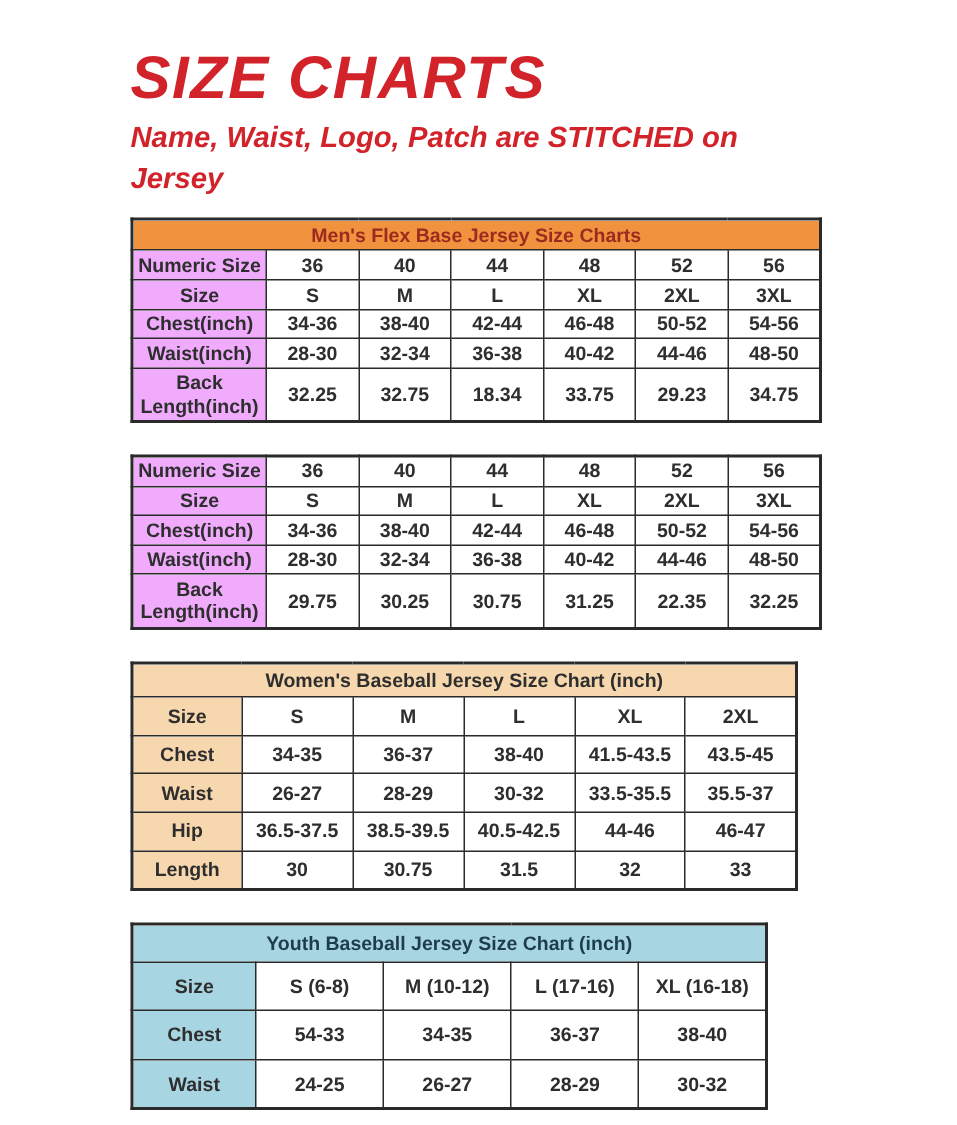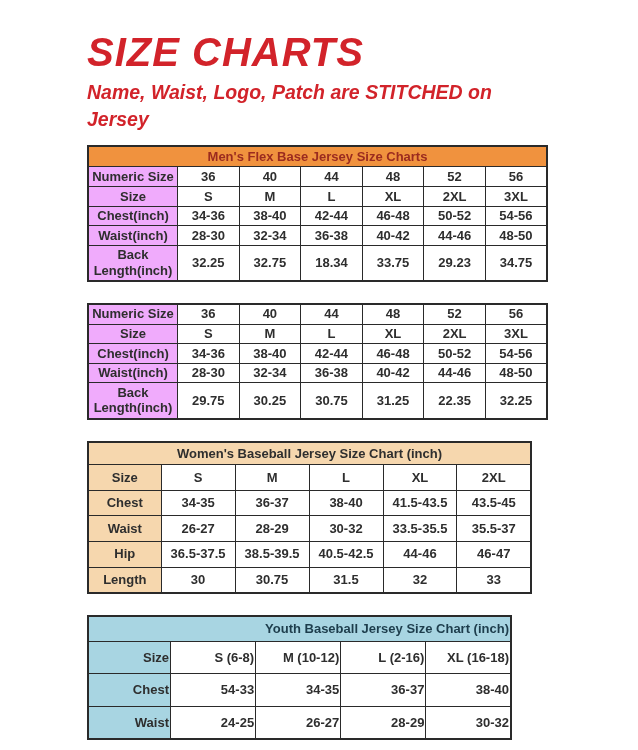--- a/index.html
+++ b/index.html
@@ -53,21 +53,21 @@
     line-height:1.2;
     padding:1.5px 1px;
     overflow:hidden;
   }
   .size-table td.table-title{
     font-size:13px;
     padding:2px 1px;
   }
   .t-womens td{padding:4.5px 1px;}
   .t-womens td.table-title{padding:3px 1px;}
-  .t-youth td{padding:8px 1px;text-align:right;}
+  .t-youth td{padding:8px 1px;}
   .t-youth td.table-title{padding:4px 1px;}
   
   .theme-orange td.table-title{background:#f0923e;color:#9b2b1f;}
   .theme-orange td.row-label{background:#f0abfc;color:#2e2e2e;}
   .theme-peach td.table-title{background:#f6d7ae;color:#2e2e2e;}
   .theme-peach td.row-label{background:#f6d7ae;color:#2e2e2e;}
   .theme-blue td.table-title{background:#a8d5e2;color:#1d3d4c;}
   .theme-blue td.row-label{background:#a8d5e2;color:#2e2e2e;}
 </style>
 </head>
@@ -263,21 +263,21 @@
         <col>
       </colgroup>
       <tbody>
         <tr>
           <td colspan="5" class="table-title">Youth Baseball Jersey Size Chart (inch)</td>
         </tr>
         <tr>
           <td class="row-label">Size</td>
           <td class="val-cell">S (6-8)</td>
           <td class="val-cell">M (10-12)</td>
-          <td class="val-cell">L (2-16)</td>
+          <td class="val-cell">L (17-16)</td>
           <td class="val-cell">XL (16-18)</td>
         </tr>
         <tr>
           <td class="row-label">Chest</td>
           <td class="val-cell">54-33</td>
           <td class="val-cell">34-35</td>
           <td class="val-cell">36-37</td>
           <td class="val-cell">38-40</td>
         </tr>
         <tr>

